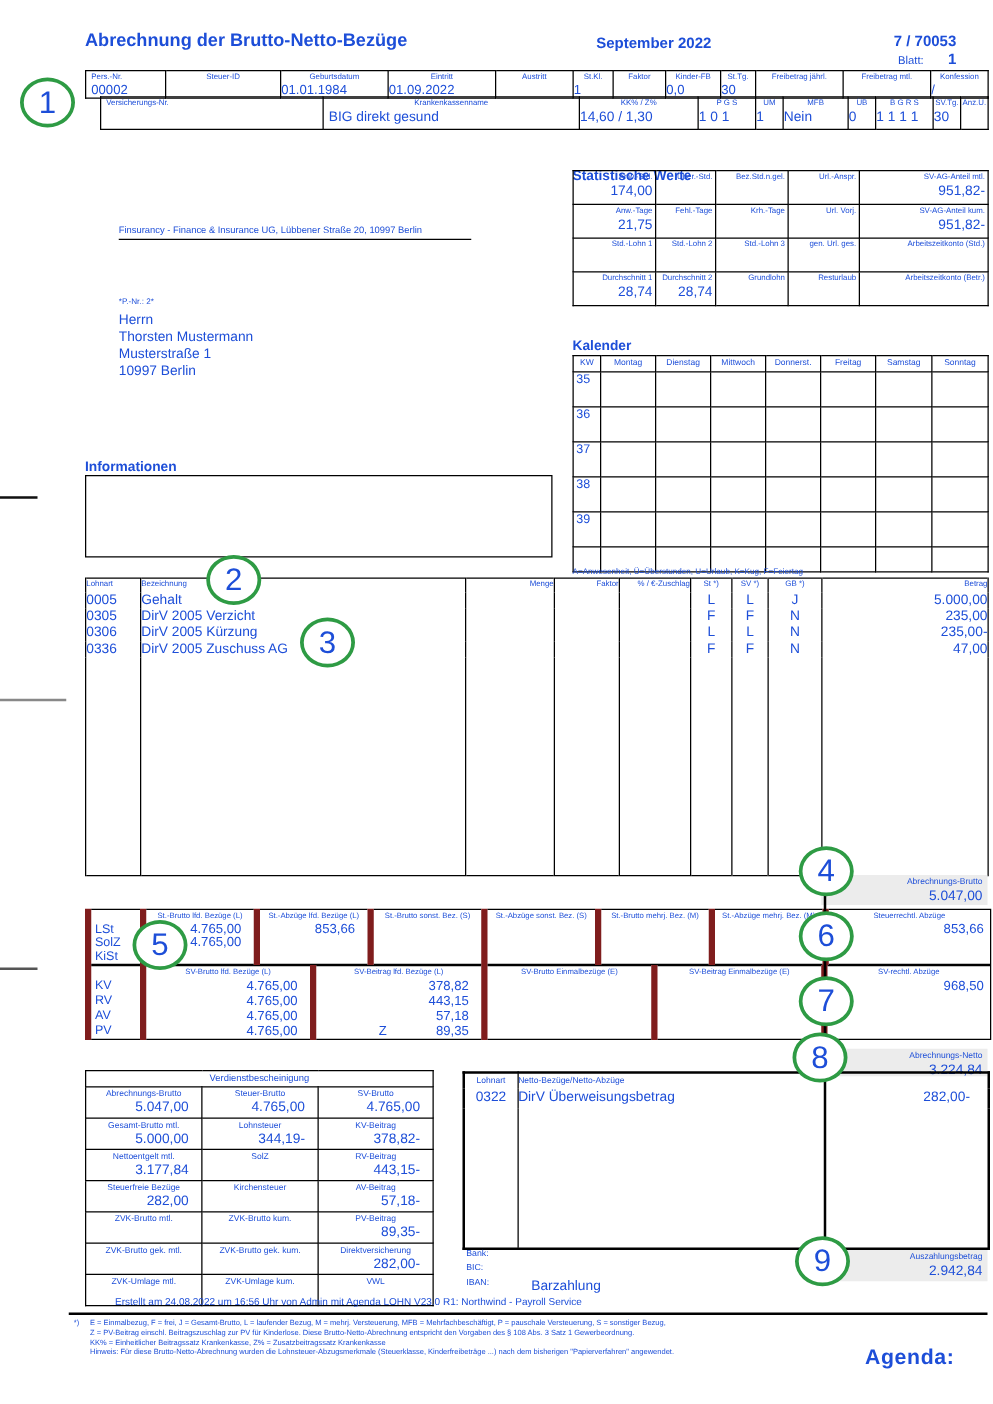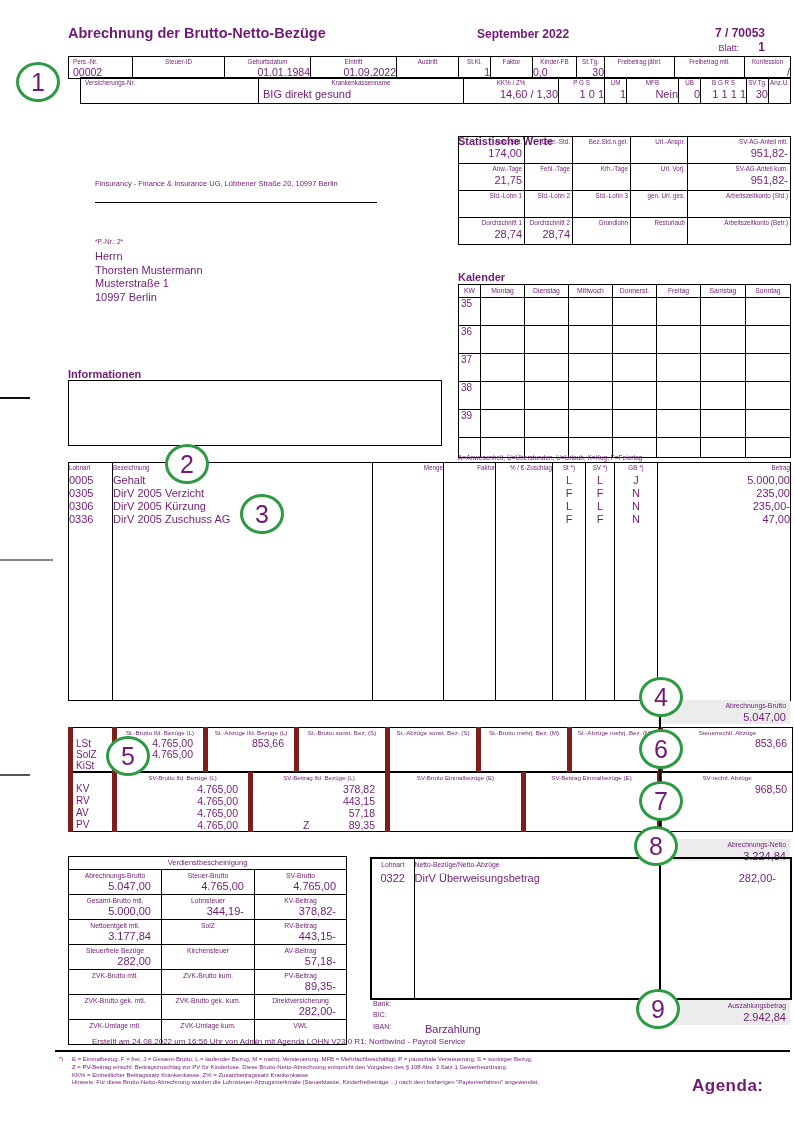--- a/index.html
+++ b/index.html
@@ -1,40 +1,40 @@
 <!DOCTYPE html>
 <html><head>
 <meta charset="utf-8">
 <style>
   html,body{margin:0;padding:0;background:#fff;}
   #page{position:relative;width:794px;height:1123px;background:#fff;overflow:hidden;
-        font-family:"Liberation Sans",sans-serif;color:#701a75;}
+        font-family:"Liberation Sans",sans-serif;color:#1d4ed8;}
   .abs{position:absolute;}
   
   .t{border-collapse:collapse;table-layout:fixed;position:absolute;}
   .t td{border:1px solid #000;padding:0;vertical-align:top;overflow:hidden;}
   .cl{font-size:6.3px;line-height:8px;text-align:center;padding-top:1px;white-space:nowrap;overflow:hidden;}
-  .cv{font-size:10.5px;line-height:12px;text-align:right;white-space:nowrap;}
+  .cv{font-size:10.5px;line-height:12px;text-align:left;white-space:nowrap;}
   .v-left{text-align:left;padding-left:4px;}
   .v-right{text-align:left;padding-right:3px;}
   .l-left{text-align:left;padding-left:4px;}
   
   .doc-title{left:68px;top:25px;font-size:14.5px;font-weight:bold;}
   .period{left:477px;top:27px;font-size:12px;font-weight:bold;}
   .docnum{left:640px;top:26px;width:125px;text-align:right;font-size:12px;font-weight:bold;}
   .blattrow{left:640px;top:40px;width:125px;display:flex;justify-content:flex-end;align-items:baseline;}
   .blatt-label{font-size:9px;}
   .blatt-value{font-size:12px;font-weight:bold;width:26px;text-align:right;}
   .emp1{left:68px;top:56px;width:722px;}
   .emp1 td{height:21px;}
   .emp2{left:80px;top:77px;width:710px;border-radius:10px;}
   .emp2 td{height:25px;}
   .emp2 .cv{font-size:11px;line-height:14px;}
   
-  .sender{left:95px;top:179px;width:282px;font-size:7.5px;border-bottom:1px solid #000;padding-bottom:14px;white-space:nowrap;}
+  .sender{left:95px;top:179px;width:282px;font-size:7.5px;border-bottom:1px solid #000;padding-bottom:3px;white-space:nowrap;}
   .pnr{left:95px;top:238px;font-size:6.5px;}
   .addr{left:95px;top:250px;font-size:11px;line-height:13.5px;}
   
   .sec-title{position:absolute;font-weight:bold;font-size:11px;}
   
   .stat{left:458px;top:136px;width:332px;}
   .stat td{height:26px;}
   .stat .cl{text-align:right;padding-right:2px;}
   .stat .cv{text-align:right;padding-right:2px;font-size:11px;padding-top:1px;}
   

